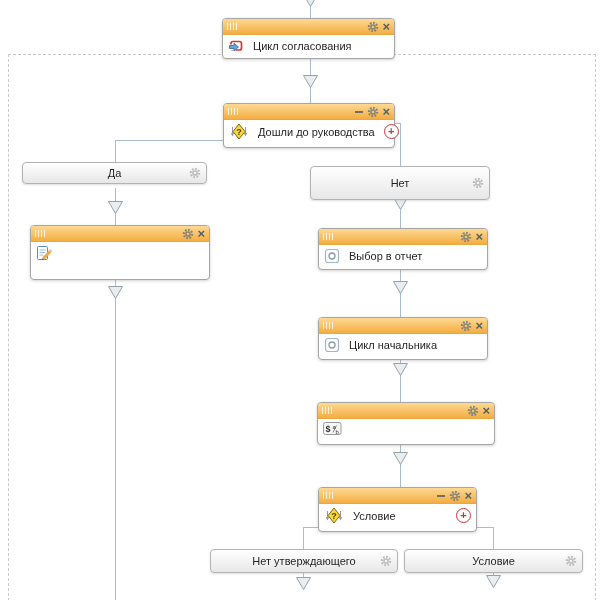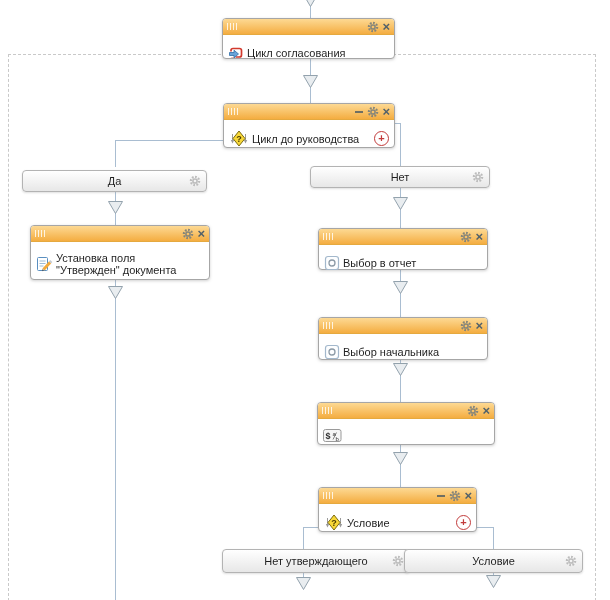--- a/index.html
+++ b/index.html
@@ -27,21 +27,21 @@
     background:repeating-linear-gradient(90deg,rgba(255,255,255,.8) 0 1px,rgba(255,255,255,0) 1px 3px);
   }
   .sp{flex:1;}
   .min{width:9px;flex:none;display:flex;align-items:center;cursor:pointer;}
   .min i{display:block;width:8px;height:2px;background:var(--minus);}
   .gear{flex:none;line-height:0;cursor:pointer;}
   .close{
     flex:none;color:var(--close);font-size:13px;font-weight:bold;line-height:13px;cursor:pointer;
   }
   .bd{
-    display:flex;align-items:center;padding:10px 5px;gap:3px;
+    display:flex;align-items:center;padding:3px 5px;gap:9px;
     font-size:11px;color:#1f1f1f;line-height:12px;
   }
   .ic{flex:none;line-height:0;}
   .lbl .line{display:block;white-space:nowrap;}
   .add{
     width:13px;height:13px;flex:none;margin-left:auto;background:#fff;
     border:1px solid var(--red);border-radius:50%;color:var(--red);
     font-size:11px;font-weight:bold;line-height:12px;text-align:center;cursor:pointer;
   }
   .branch{
@@ -147,21 +147,21 @@
         <div class="bd">
           <span class="ic"><svg width="20" height="17" viewBox="0 0 20 17">
               <path d="M3.5,4 v6" stroke="#9a9a9a" fill="none"></path>
               <polygon points="1.8,10 5.2,10 3.5,13.5" fill="#9a9a9a"></polygon>
               <path d="M16.5,4 v6" stroke="#9a9a9a" fill="none"></path>
               <polygon points="14.8,10 18.2,10 16.5,13.5" fill="#9a9a9a"></polygon>
               <polygon points="10,1 16,8.5 10,16 4,8.5" fill="#f8d838" stroke="#7a6a10" stroke-width="1"></polygon>
               <text x="10" y="11.6" font-size="9" font-weight="bold" text-anchor="middle" fill="#4a3b00" font-family="Liberation Sans, sans-serif">?</text>
             </svg></span>
           <span class="lbl">
-            <span class="line">Цикл до руководства</span>
+            <span class="line">Дошли до руководства</span>
           </span>
           <span class="add">+</span>
         </div>
       </div>
       <div class="node" style="left: 30px; top: 225px; width: 180px; height: 55px;">
         <div class="hdr">
           <span class="handle"></span>
           <span class="sp"></span>
           <span class="gear"><svg width="12" height="12" viewBox="0 0 12 12">
               <circle cx="6" cy="6" r="4.1" fill="none" stroke="#85857a" stroke-width="2.3" stroke-dasharray="1.7 1.45"></circle>
@@ -170,24 +170,20 @@
           <span class="close">×</span>
         </div>
         <div class="bd">
           <span class="ic"><svg width="17" height="17" viewBox="0 0 17 17">
               <rect x="1.5" y="1.5" width="10" height="13" rx="1" fill="#fff" stroke="#5a8fc0" stroke-width="1"></rect>
               <path d="M3.5,5 h6 M3.5,7.5 h6 M3.5,10 h4" stroke="#9dbcd8" stroke-width="1" fill="none"></path>
               <path d="M14,6.5 l1.3,-1.4" stroke="#c6cbd2" stroke-width="3" fill="none"></path>
               <path d="M7.5,13.5 L14,6.5" stroke="#f2a93b" stroke-width="3" fill="none"></path>
               <polygon points="6.1,15.3 7.9,14.3 6.6,13.1" fill="#4a4a4a"></polygon>
             </svg></span>
-          <span class="lbl">
-            <span class="line">Установка поля</span>
-            <span class="line">"Утвержден" документа</span>
-          </span>
         </div>
       </div>
       <div class="node" style="left: 318px; top: 228px; width: 170px; height: 42px;">
         <div class="hdr">
           <span class="handle"></span>
           <span class="sp"></span>
           <span class="gear"><svg width="12" height="12" viewBox="0 0 12 12">
               <circle cx="6" cy="6" r="4.1" fill="none" stroke="#85857a" stroke-width="2.3" stroke-dasharray="1.7 1.45"></circle>
               <circle cx="6" cy="6" r="2.1" fill="none" stroke="#85857a" stroke-width="1.5"></circle>
             </svg></span>
@@ -212,21 +208,21 @@
               <circle cx="6" cy="6" r="2.1" fill="none" stroke="#85857a" stroke-width="1.5"></circle>
             </svg></span>
           <span class="close">×</span>
         </div>
         <div class="bd">
           <span class="ic"><svg width="16" height="16" viewBox="0 0 16 16">
               <rect x="1.5" y="1.5" width="13" height="13" rx="2.5" fill="#fdfeff" stroke="#a3b8cc" stroke-width="1.2"></rect>
               <circle cx="8" cy="8" r="3" fill="none" stroke="#8c9aa6" stroke-width="1.3"></circle>
             </svg></span>
           <span class="lbl">
-            <span class="line">Выбор начальника</span>
+            <span class="line">Цикл начальника</span>
           </span>
         </div>
       </div>
       <div class="node" style="left: 317px; top: 402px; width: 178px; height: 43px;">
         <div class="hdr">
           <span class="handle"></span>
           <span class="sp"></span>
           <span class="gear"><svg width="12" height="12" viewBox="0 0 12 12">
               <circle cx="6" cy="6" r="4.1" fill="none" stroke="#85857a" stroke-width="2.3" stroke-dasharray="1.7 1.45"></circle>
               <circle cx="6" cy="6" r="2.1" fill="none" stroke="#85857a" stroke-width="1.5"></circle>
@@ -266,35 +262,35 @@
               <text x="10" y="11.6" font-size="9" font-weight="bold" text-anchor="middle" fill="#4a3b00" font-family="Liberation Sans, sans-serif">?</text>
             </svg></span>
           <span class="lbl">
             <span class="line">Условие</span>
           </span>
           <span class="add">+</span>
         </div>
       </div>
     </div>
   <div id="branches">
-      <div class="branch" style="left: 22px; top: 170px; width: 185px; height: 22px;">
+      <div class="branch" style="left: 22px; top: 162px; width: 185px; height: 22px;">
         <span class="btxt">Да</span>
         <span class="bgear"><svg width="12" height="12" viewBox="0 0 12 12">
             <circle cx="6" cy="6" r="4.1" fill="none" stroke="#bcbcbc" stroke-width="2.3" stroke-dasharray="1.7 1.45"></circle>
             <circle cx="6" cy="6" r="2.1" fill="none" stroke="#bcbcbc" stroke-width="1.5"></circle>
           </svg></span>
       </div>
-      <div class="branch" style="left: 310px; top: 166px; width: 180px; height: 22px;">
+      <div class="branch" style="left: 310px; top: 166px; width: 180px; height: 34px;">
         <span class="btxt">Нет</span>
         <span class="bgear"><svg width="12" height="12" viewBox="0 0 12 12">
             <circle cx="6" cy="6" r="4.1" fill="none" stroke="#bcbcbc" stroke-width="2.3" stroke-dasharray="1.7 1.45"></circle>
             <circle cx="6" cy="6" r="2.1" fill="none" stroke="#bcbcbc" stroke-width="1.5"></circle>
           </svg></span>
       </div>
-      <div class="branch" style="left: 222px; top: 549px; width: 188px; height: 24px;">
+      <div class="branch" style="left: 210px; top: 549px; width: 188px; height: 24px;">
         <span class="btxt">Нет утверждающего</span>
         <span class="bgear"><svg width="12" height="12" viewBox="0 0 12 12">
             <circle cx="6" cy="6" r="4.1" fill="none" stroke="#bcbcbc" stroke-width="2.3" stroke-dasharray="1.7 1.45"></circle>
             <circle cx="6" cy="6" r="2.1" fill="none" stroke="#bcbcbc" stroke-width="1.5"></circle>
           </svg></span>
       </div>
       <div class="branch" style="left: 404px; top: 549px; width: 179px; height: 24px;">
         <span class="btxt">Условие</span>
         <span class="bgear"><svg width="12" height="12" viewBox="0 0 12 12">
             <circle cx="6" cy="6" r="4.1" fill="none" stroke="#bcbcbc" stroke-width="2.3" stroke-dasharray="1.7 1.45"></circle>

